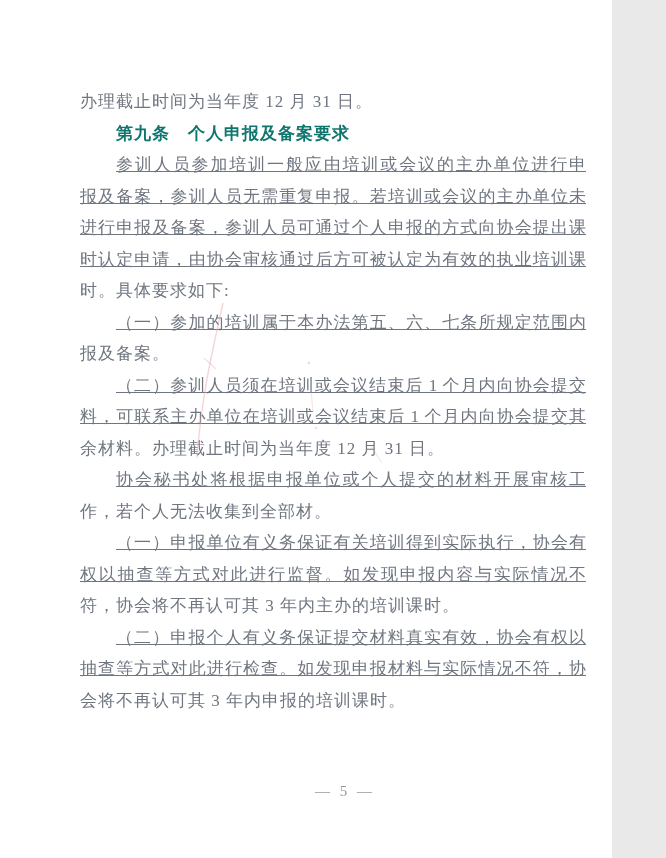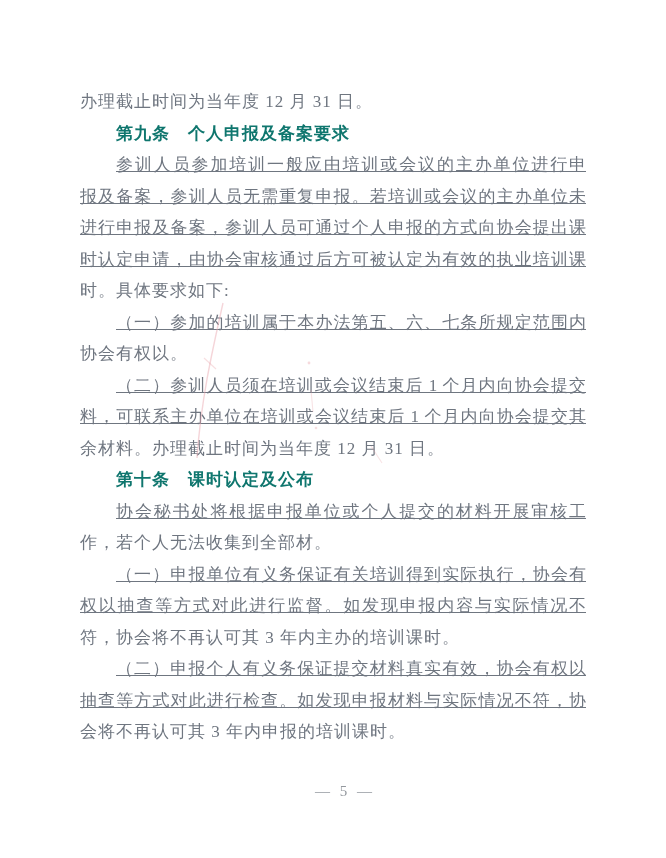--- a/index.html
+++ b/index.html
@@ -1,18 +1,18 @@
 <!DOCTYPE html>
 <html><head>
 <meta charset="utf-8">
 <style>
   html,body{margin:0;padding:0;background:#e9e9e9;}
   .page{
     position:relative;
-    width:666px;height:858px;
+    width:612px;height:858px;
     background:#ffffff;
     overflow:hidden;
     font-family:"Liberation Serif","DejaVu Serif",serif;
   }
   .doc-body{
     position:absolute;
     left:80px;top:86px;
     width:506px;
   }
   .line{
@@ -60,25 +60,24 @@
 
   <div class="doc-body">
     <div class="line end">办理截止时间为当年度 12 月 31 日。</div>
     <div class="line heading indent">第九条　个人申报及备案要求</div>
     <div class="line fill indent">参训人员参加培训一般应由培训或会议的主办单位进行申</div>
     <div class="line fill">报及备案，参训人员无需重复申报。若培训或会议的主办单位未</div>
     <div class="line fill">进行申报及备案，参训人员可通过个人申报的方式向协会提出课</div>
     <div class="line fill">时认定申请，由协会审核通过后方可被认定为有效的执业培训课</div>
     <div class="line end">时。具体要求如下:</div>
     <div class="line fill indent">（一）参加的培训属于本办法第五、六、七条所规定范围内</div>
-    <div class="line end">协会有权以。</div>
+    <div class="line end">报及备案。</div>
     <div class="line fill indent">（二）参训人员须在培训或会议结束后 1 个月内向协会提交</div>
     <div class="line fill">料，可联系主办单位在培训或会议结束后 1 个月内向协会提交其</div>
     <div class="line end">余材料。办理截止时间为当年度 12 月 31 日。</div>
-    <div class="line heading indent">第十条　课时认定及公布</div>
     <div class="line fill indent">协会秘书处将根据申报单位或个人提交的材料开展审核工</div>
     <div class="line end">作，若个人无法收集到全部材。</div>
     <div class="line fill indent">（一）申报单位有义务保证有关培训得到实际执行，协会有</div>
     <div class="line fill">权以抽查等方式对此进行监督。如发现申报内容与实际情况不</div>
     <div class="line end">符，协会将不再认可其 3 年内主办的培训课时。</div>
     <div class="line fill indent">（二）申报个人有义务保证提交材料真实有效，协会有权以</div>
     <div class="line fill">抽查等方式对此进行检查。如发现申报材料与实际情况不符，协</div>
     <div class="line end">会将不再认可其 3 年内申报的培训课时。</div>
   </div>
 

